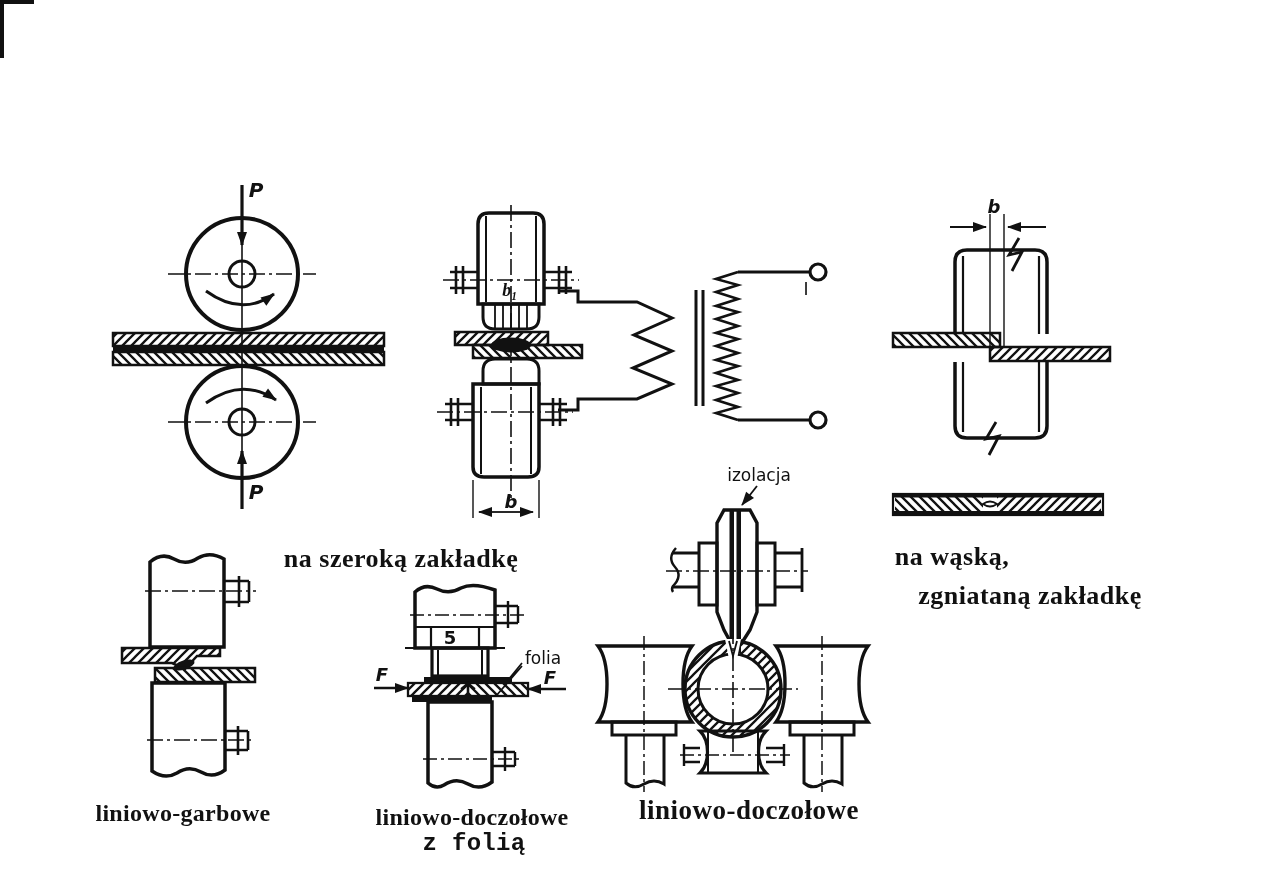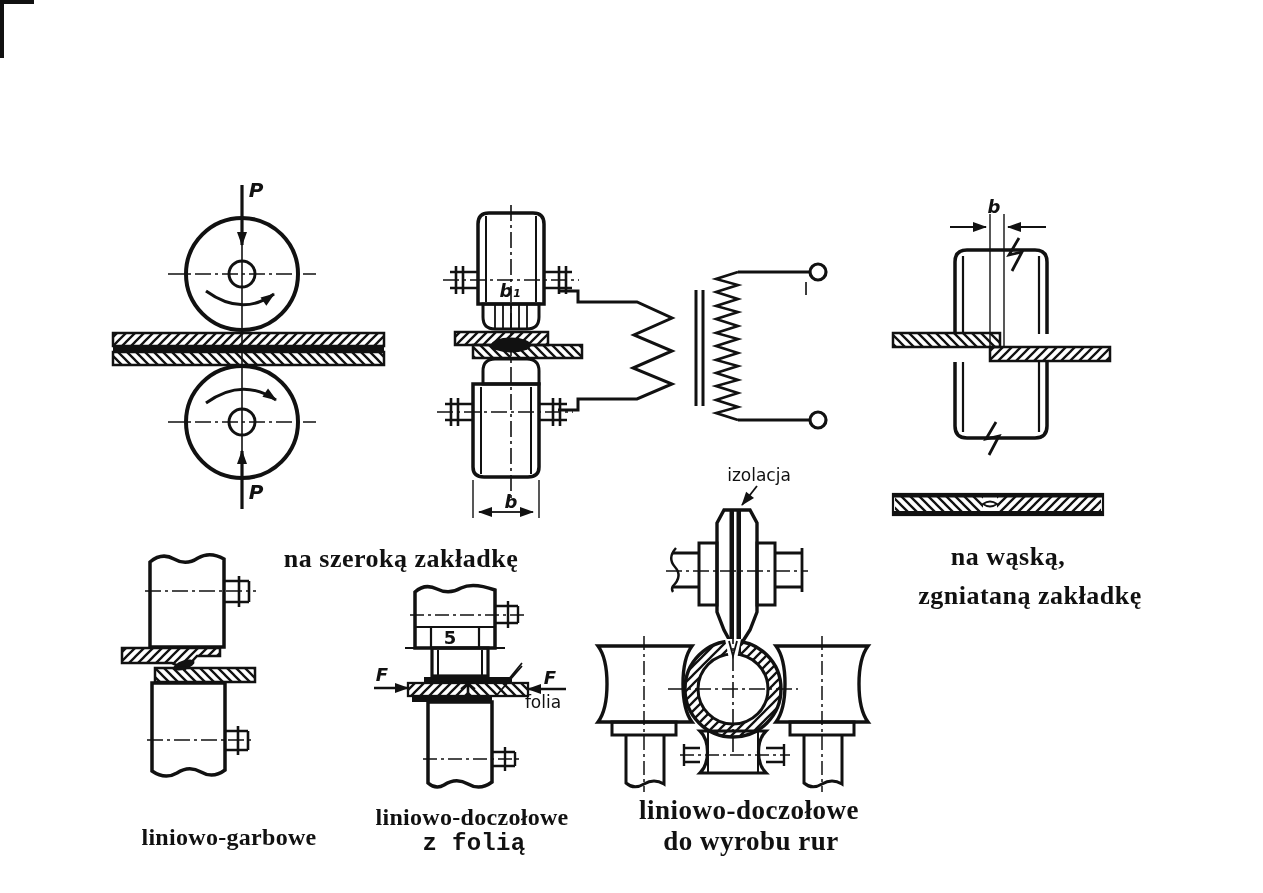--- a/index.html
+++ b/index.html
@@ -197,35 +197,34 @@
     <path d="M700,731 L766,731 C756,741 756,763 766,773 L700,773 C710,763 710,741 700,731 Z" stroke-width="3.2"></path>
     <path d="M708,731 V773 M758,731 V773" stroke-width="2"></path>
     <path d="M684,748 H700 M684,762 H700 M766,748 H784 M766,762 H784 M684,744 V766 M784,744 V766" stroke-width="2.4"></path>
     <line x1="680" y1="755" x2="790" y2="755" stroke-width="1.5" stroke-dasharray="14 4 3 4"></line>
   </g>
 </svg>
 
 <div class="lbl dim" style="left:256px;top:190px;">P</div>
 <div class="lbl dim" style="left:256px;top:492px;">P</div>
 
-<div class="lbl dim-sm" style="left:510px;top:290px;">b₁</div>
+<div class="lbl dim-sm" style="left:510px;top:290px;font-family:Liberation Serif, serif;">b₁</div>
 <div class="lbl dim-sm" style="left:511px;top:501px;">b</div>
 <div class="lbl ann" style="left:806px;top:289px;">I</div>
 <div class="lbl cap" style="left:401px;top:559px;text-align:center;">na szeroką zakładkę</div>
 
 <div class="lbl dim-sm" style="left:994px;top:206px;">b</div>
-<div class="lbl cap" style="left:1008px;top:557px;">na wąską,</div>
+<div class="lbl cap" style="left:952px;top:557px;">na wąską,</div>
 <div class="lbl cap" style="left:1010px;top:596px;margin-left:20px;">zgniataną zakładkę</div>
 
-<div class="lbl cap-sm" style="left:183px;top:837px;margin-left:46px;">liniowo-garbowe</div>
+<div class="lbl cap-sm" style="left:183px;top:813px;">liniowo-garbowe</div>
 
 <div class="lbl num" style="left:450px;top:637px;">5</div>
-<div class="lbl ann" style="left:543px;top:658px;margin-top:44px;">folia</div>
+<div class="lbl ann" style="left:543px;top:658px;">folia</div>
 <div class="lbl dim-sm" style="left:382px;top:674px;">F</div>
 <div class="lbl dim-sm" style="left:550px;top:677px;">F</div>
 <div class="lbl cap-sm" style="left:472px;top:817px;">liniowo-doczołowe</div>
 <div class="lbl cap-sm" style="left:474px;top:843px;font-family:Liberation Mono, monospace;">z folią</div>
 
 <div class="lbl ann" style="left:759px;top:475px;">izolacja</div>
 <div class="lbl cap-lg" style="left:749px;top:810px;">liniowo-doczołowe</div>
-<div class="lbl cap-lg" style="left:751px;top:841px;">do wyrobu rur</div>
 
 </div>
 
 </body></html>

